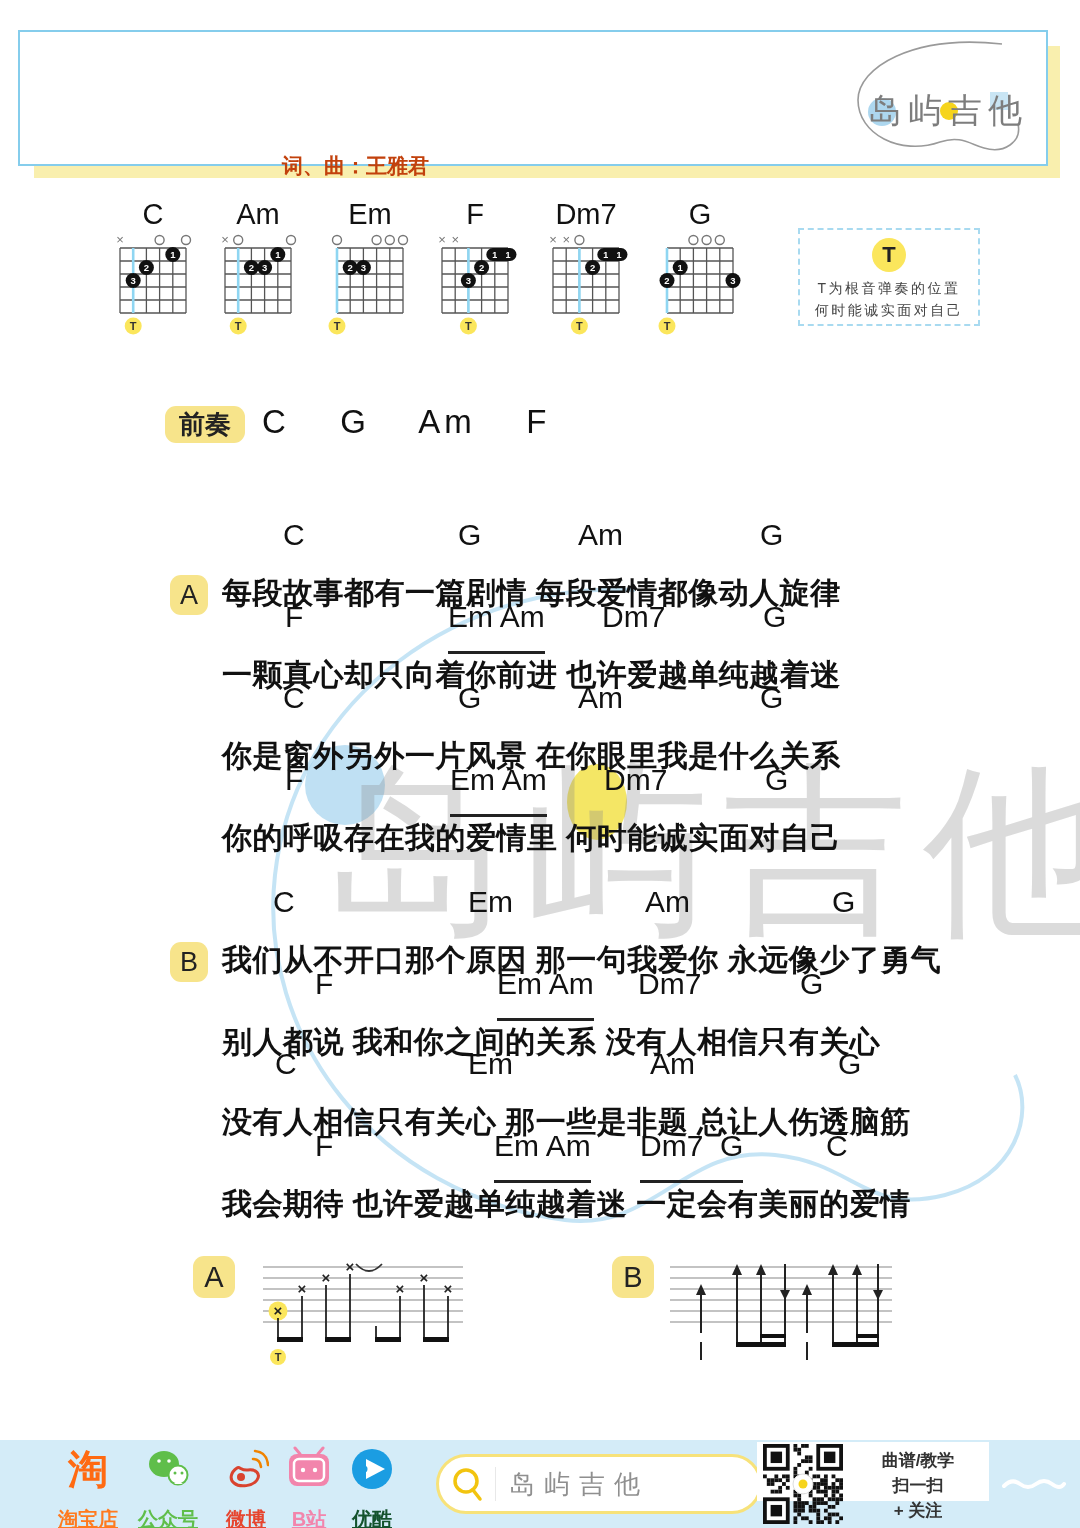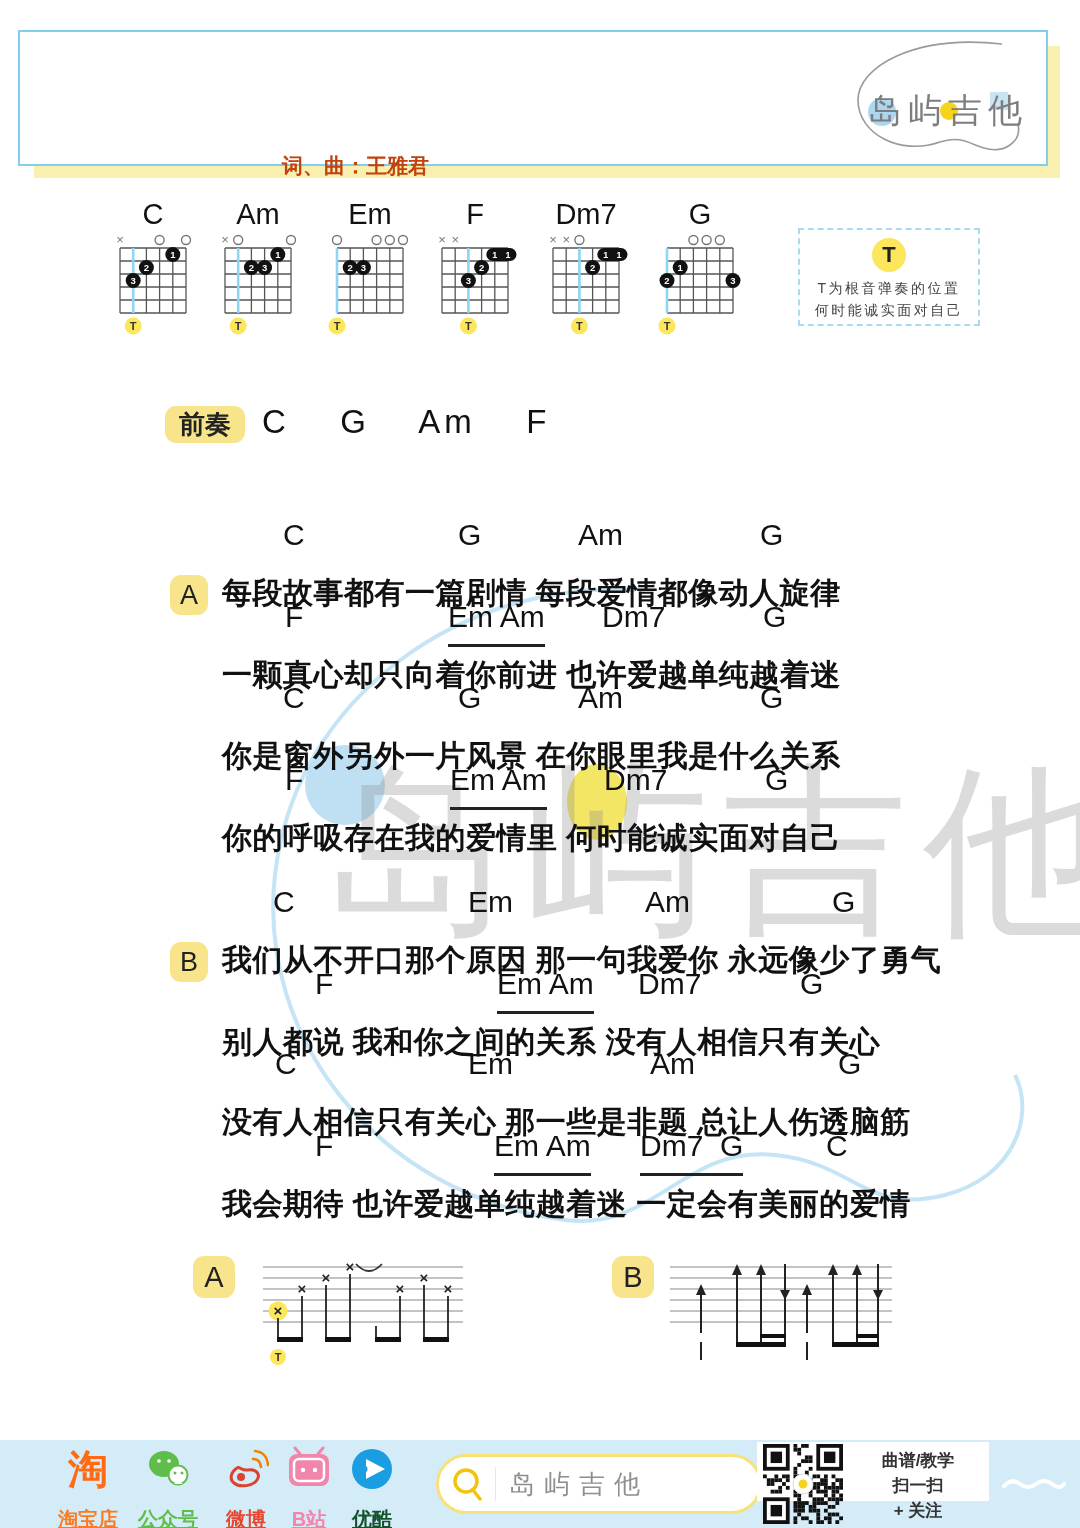--- a/index.html
+++ b/index.html
@@ -30,21 +30,21 @@
   .tag-intro{left:165px;top:406px;width:80px;height:37px;font-size:26px;font-weight:600;line-height:37px;}
   .tag-sec{width:38px;height:40px;font-size:27px;font-weight:500;line-height:40px;}
   .tag-pat{width:42px;height:42px;font-size:29px;font-weight:500;line-height:42px;}
 
   .intro-chords{position:absolute;left:262px;top:403px;font-size:33px;font-weight:500;
                 letter-spacing:4px;word-spacing:12px;white-space:pre;color:#111;}
 
   
   .chord-layer{position:absolute;left:0;width:1080px;height:40px;}
   .chord{position:absolute;font-size:30px;font-weight:500;color:#111;white-space:pre;}
-  .chord.u{border-bottom:3px solid #222;padding-bottom:10px;}
+  .chord.u{border-bottom:3px solid #222;padding-bottom:17px;}
   .lyric{position:absolute;left:222px;font-size:30px;font-weight:600;letter-spacing:0.5px;
          color:#111;white-space:pre;}
 
   
   #watermark{position:absolute;left:235px;top:555px;width:950px;height:700px;z-index:0;pointer-events:none;}
   .content{position:relative;z-index:1;}
 
   
   #footer{position:absolute;left:0;top:1440px;width:1080px;height:88px;background:#d4ecf8;}
   .social{position:absolute;top:6px;width:74px;text-align:center;}

